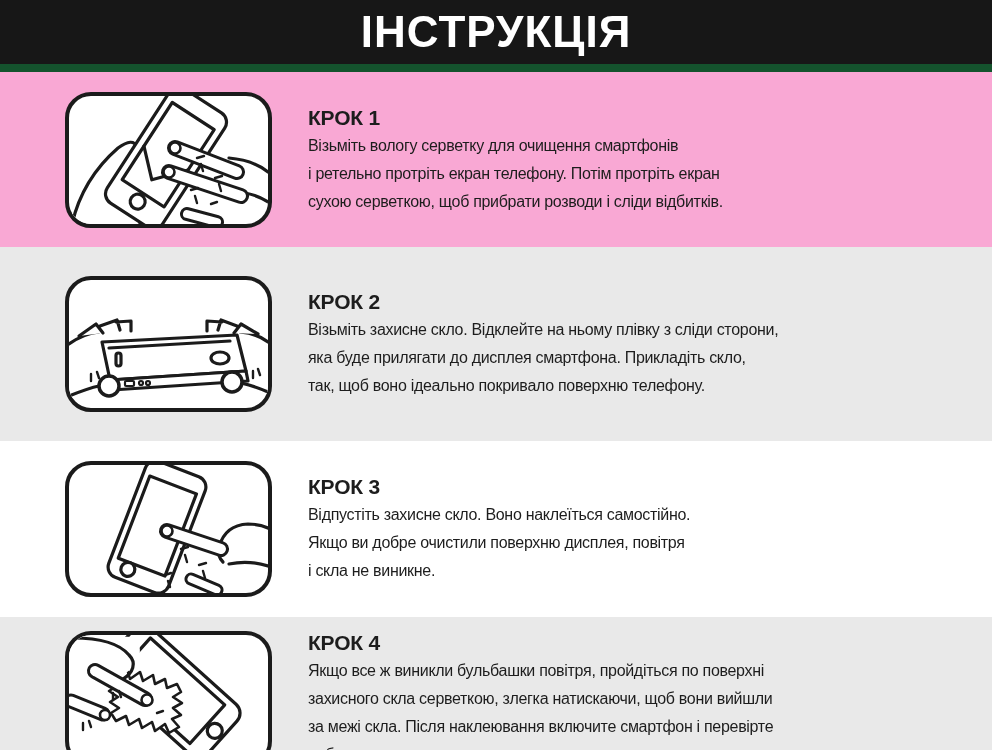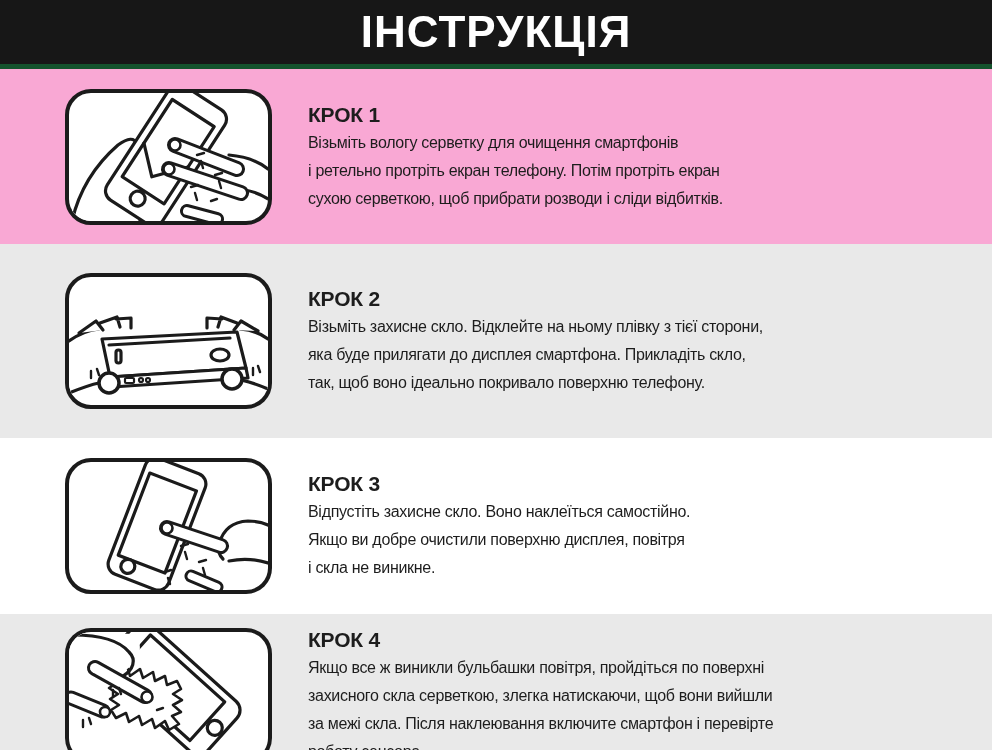--- a/index.html
+++ b/index.html
@@ -1,21 +1,21 @@
 <!DOCTYPE html>
 <html><head>
 <meta charset="utf-8">
 <style>
   html,body{margin:0;padding:0;}
   body{
     width:992px;height:750px;overflow:hidden;background:#ffffff;
     font-family:"Liberation Sans",sans-serif;color:#1d1d1d;
   }
   .header{
-    height:64px;background:#171717;border-bottom:5px solid #14532d;
+    height:64px;background:#171717;border-bottom:8px solid #14532d;
     display:flex;align-items:center;justify-content:center;
   }
   .header h1{
     margin:0;color:#ffffff;font-size:44px;font-weight:bold;letter-spacing:1px;line-height:1;
   }
   .row{display:flex;align-items:center;padding-left:65px;box-sizing:border-box;}
   .row-1{height:175px;background:#f9a8d4;}
   .row-2{height:194px;background:#e9e9e9;}
   .row-3{height:176px;background:#ffffff;}
   .row-4{height:164px;background:#e9e9e9;}
@@ -98,21 +98,21 @@
           <circle cx="72" cy="103" r="2" stroke-width="2.2"></circle>
           <circle cx="79" cy="103" r="2" stroke-width="2.2"></circle>
           <circle cx="40" cy="106" r="10" fill="#fff" stroke-width="3.5"></circle>
           <circle cx="163" cy="102" r="10" fill="#fff" stroke-width="3.5"></circle>
           <path d="M22,94 l0,7 M28,92 l2,6 M184,91 l0,7 M189,89 l2,6" stroke-width="2.4"></path>
         </g>
       </svg>
     </div>
     <div class="step-text">
       <h2>КРОК 2</h2>
-      <p>Візьміть захисне скло. Відклейте на ньому плівку з тієї сторони,
+      <p>Візьміть захисне скло. Відклейте на ньому плівку з сліди сторони,
 яка буде прилягати до дисплея смартфона. Прикладіть скло,
 так, щоб воно ідеально покривало поверхню телефону.</p>
     </div>
   </section>
 
   <section class="row row-3">
     <div class="frame">
       <svg viewBox="0 0 199 128">
         <g class="art">
           <g transform="rotate(21 88 62)">

